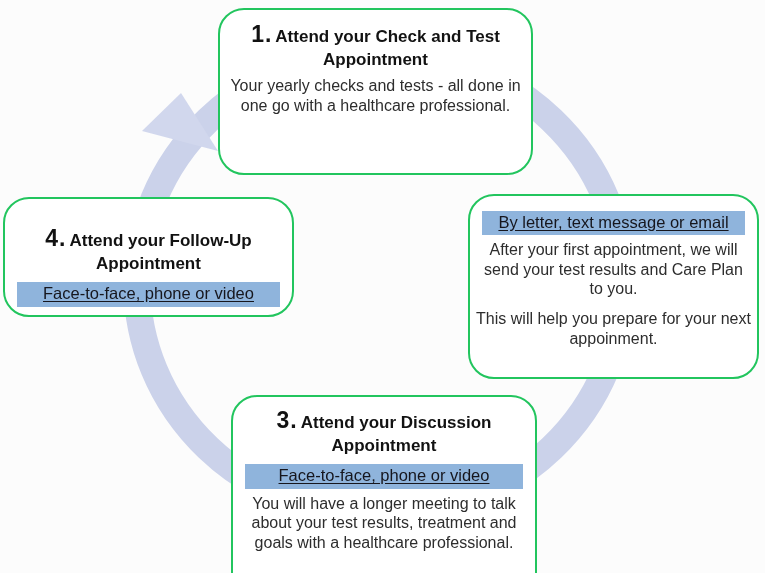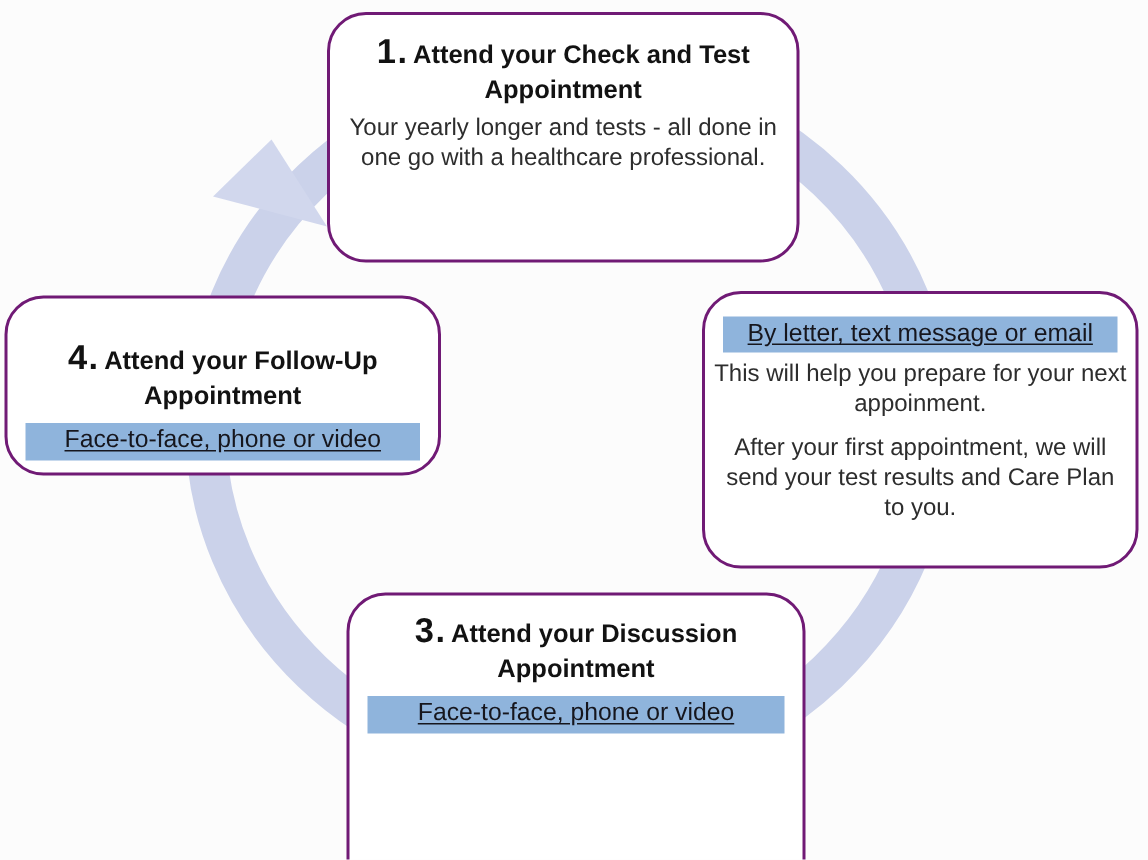--- a/index.html
+++ b/index.html
@@ -19,21 +19,21 @@
     left: 0;
     top: 0;
     width: 765px;
     height: 573px;
     z-index: 0;
   }
   .step-box {
     position: absolute;
     z-index: 1;
     background: #ffffff;
-    border: 2px solid #701a75;
+    border: 2px solid #22c55e;
     border-radius: 26px;
     text-align: center;
     box-sizing: border-box;
   }
   .box-1 { left: 218px; top: 8px;   width: 315px; height: 167px; padding-top: 10px; }
   .box-2 { left: 468px; top: 194px; width: 291px; height: 185px; padding-top: 8px;  }
   .box-3 { left: 231px; top: 395px; width: 306px; height: 212px; padding-top: 9px;  }
   .box-4 { left: 3px;   top: 197px; width: 291px; height: 120px; padding-top: 25px; }
   .step-title {
     font-weight: bold;
@@ -76,30 +76,31 @@
 </head>
 <body>
 
 <svg class="cycle-svg" viewBox="0 0 765 573" xmlns="http://www.w3.org/2000/svg" aria-hidden="true">
   <ellipse cx="380" cy="284" rx="243" ry="232" fill="none" stroke="#cbd2ea" stroke-width="27"></ellipse>
   <polygon points="181,93 142,131 218,151" fill="#d1d7ed"></polygon>
 </svg>
 
 <div class="step-box box-1">
   <div class="step-title"><span class="step-number">1.</span><span>Attend your Check and Test Appointment</span></div>
-  <div class="step-body">Your yearly longer and tests - all done in one go with a healthcare professional.</div>
+  <div class="step-body">Your yearly checks and tests - all done in one go with a healthcare professional.</div>
 </div>
 
 <div class="step-box box-2">
   <div class="step-mode">By letter, text message or email</div>
+  <div class="step-body">After your first appointment, we will send your test results and Care Plan to you.</div>
   <div class="step-body">This will help you prepare for your next appoinment.</div>
-  <div class="step-body">After your first appointment, we will send your test results and Care Plan to you.</div>
 </div>
 
 <div class="step-box box-3">
   <div class="step-title"><span class="step-number">3.</span><span>Attend your Discussion Appointment</span></div>
   <div class="step-mode">Face-to-face, phone or video</div>
+  <div class="step-body">You will have a longer meeting to talk about your test results, treatment and goals with a healthcare professional.</div>
 </div>
 
 <div class="step-box box-4">
   <div class="step-title"><span class="step-number">4.</span><span>Attend your Follow-Up Appointment</span></div>
   <div class="step-mode">Face-to-face, phone or video</div>
 </div>
 
 </body></html>

